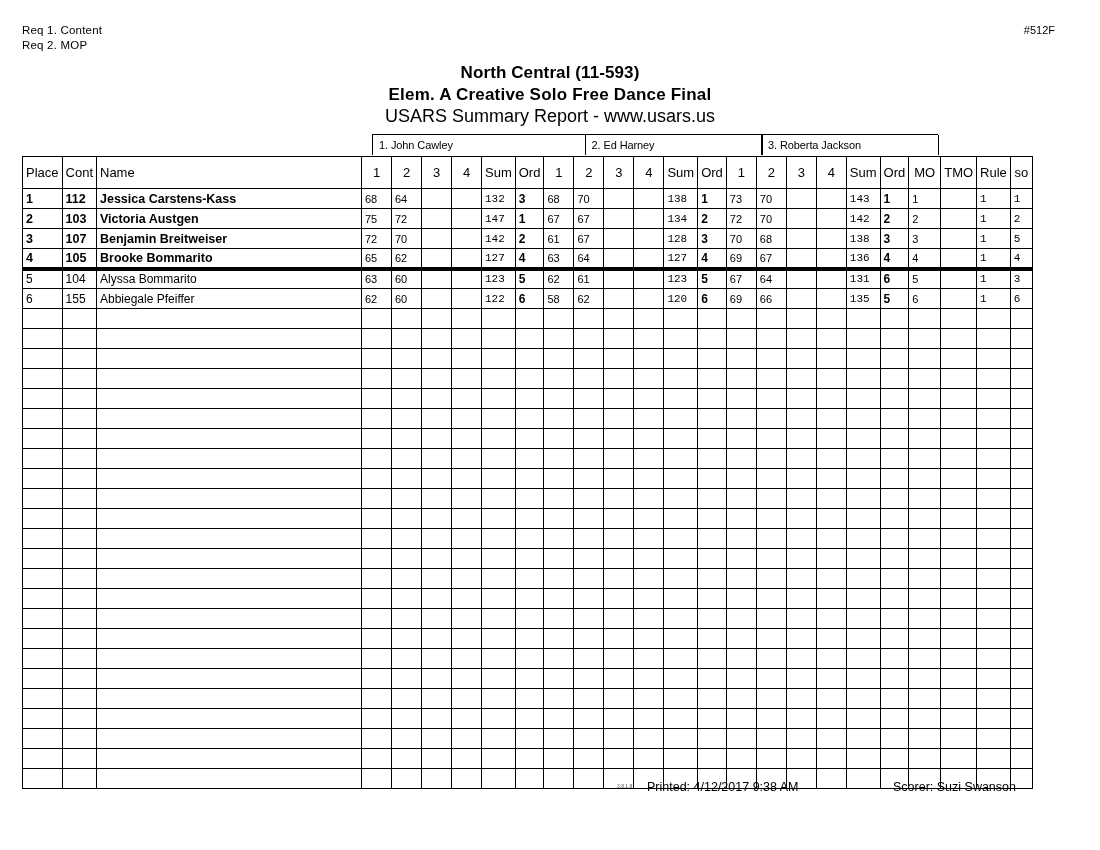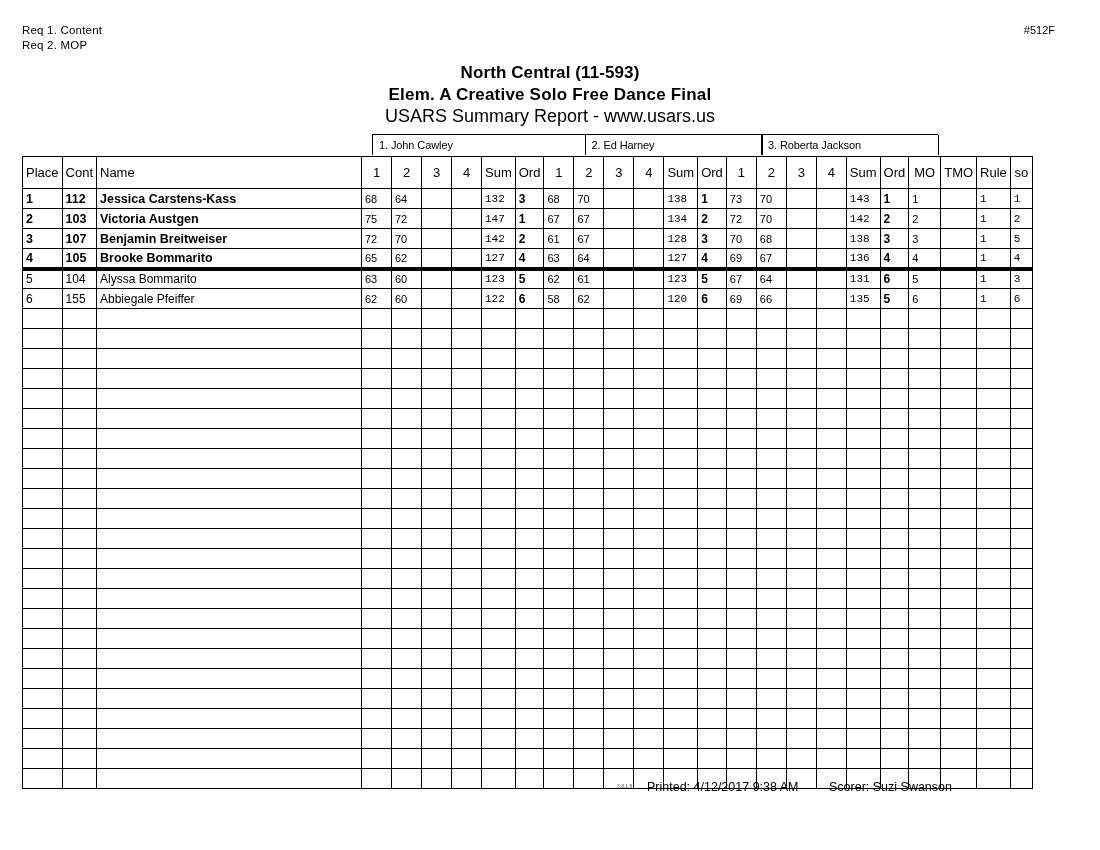--- a/index.html
+++ b/index.html
@@ -112,21 +112,21 @@
   
   .footer{
     position:absolute; top:783px; left:0; width:1100px;
     font-size:12.5px;
   }
   .f-ver{
     position:absolute; left:617px; top:0px;
     font-size:5px; color:#555;
   }
   .f-printed{ position:absolute; left:647px; top:-3px; }
-  .f-scorer{ position:absolute; left:829px; top:-3px; }
+  .f-scorer{ position:absolute; left:893px; top:-3px; }
 </style>
 </head>
 <body>
 
 <div class="reqs">
   <div>Req 1. Content</div>
   <div>Req 2. MOP</div>
 </div>
 
 <div class="titleblock">

